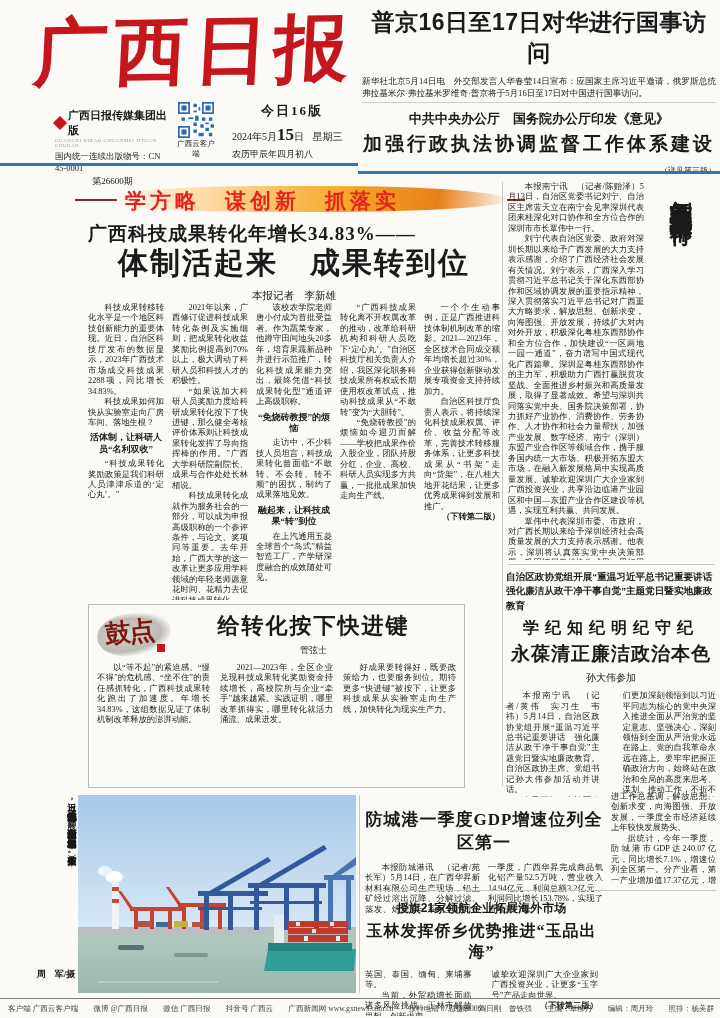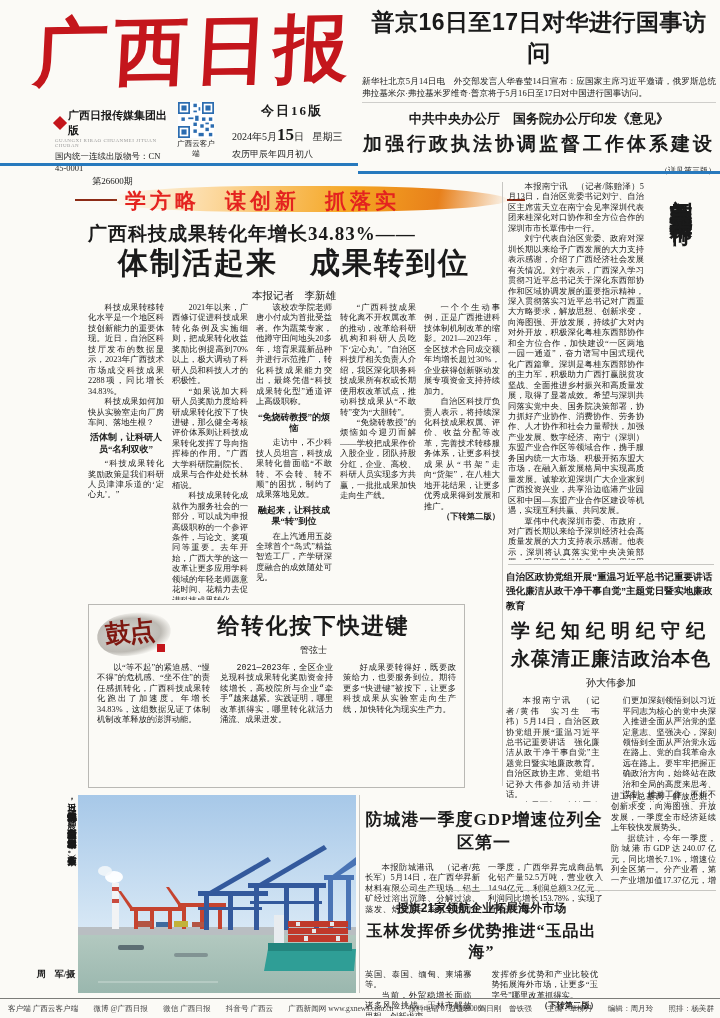--- a/index.html
+++ b/index.html
@@ -64,21 +64,21 @@
   .gd-logo .seal { position:absolute; right:6px; bottom:5px; width:8px; height:8px; background:#c4161c; }
   .gd-title { font-size:22px; font-weight:bold; text-align:center; letter-spacing:2px; }
   .gd-byline { font-size:9px; text-align:center; margin-top:3px; }
 
   
   .vert-headline-wrap { display:flex; justify-content:center; }
   .vert-headline { writing-mode:vertical-rl; font-size:22.5px; font-weight:bold; letter-spacing:1.5px; line-height:1.2;
      font-family:"Liberation Sans","DejaVu Sans",sans-serif; }
 
   .zx-kicker { font-size:9.6px; font-weight:bold; text-align:left; line-height:1.5; }
-  .zx-headline1 { font-size:19px; font-weight:bold; text-align:center; letter-spacing:6px; margin-top:5px; }
+  .zx-headline1 { font-size:16px; font-weight:bold; text-align:center; letter-spacing:6px; margin-top:5px; }
   .zx-headline2 { font-size:19px; font-weight:bold; text-align:center; letter-spacing:1px; margin-top:2px; }
   .zx-byline { font-size:10px; text-align:center; margin-top:4px; }
 
   
   .fcg-headline { font-size:17px; font-weight:bold; text-align:center; letter-spacing:1px; }
   .yl-kicker { font-size:12px; font-weight:bold; text-align:center; font-family:"Liberation Sans","DejaVu Sans",sans-serif; }
   .yl-headline { font-size:16px; font-weight:bold; text-align:center; letter-spacing:1px; margin-top:4px; }
 
   
   .photo-caption { writing-mode:vertical-rl; font-size:9px; font-weight:bold; line-height:13px; text-align:justify; }
@@ -214,21 +214,21 @@
       </div>
       <div style="flex:1;">
         <div class="gd-title">给转化按下快进键</div>
         <div class="gd-byline">管弦士</div>
       </div>
     </div>
     <div class="colset" style="margin-top:6px;gap:10px;">
       <div class="txtcol" style="width:114px;height:108px;">
           <div class="para">以“等不起”的紧迫感、“慢不得”的危机感、“坐不住”的责任感抓转化，广西科技成果转化跑出了加速度。年增长34.83%，这组数据见证了体制机制改革释放的澎湃动能。</div>
         </div>
-      <div class="txtcol" style="width:114px;height:108px;font-family:Liberation Mono, monospace;">
+      <div class="txtcol" style="width:114px;height:108px;">
           <div class="para">2021—2023年，全区企业兑现科技成果转化奖励资金持续增长，高校院所与企业“牵手”越来越紧。实践证明，哪里改革抓得实，哪里转化就活力涌流、成果迸发。</div>
         </div>
       <div class="txtcol" style="width:114px;height:108px;">
           <div class="para">好成果要转得好，既要政策给力，也要服务到位。期待更多“快进键”被按下，让更多科技成果从实验室走向生产线，加快转化为现实生产力。</div>
         </div>
     </div>
   </div>
 
   <div class="rule-v" style="left:502px;top:182px;height:604px;"></div>
 
@@ -382,21 +382,21 @@
     <div style="display:flex;gap:8px;">
       <div style="width:233px;">
         <div class="yl-kicker" style="margin-top:6px;">授旗21家领航企业拓展海外市场</div>
         <div class="yl-headline">玉林发挥侨乡优势推进“玉品出海”</div>
         <div class="colset" style="gap:20px;margin-top:7px;">
           <div class="txtcol" style="width:112px;height:46px;">
               <div class="para-n">英国、泰国、缅甸、柬埔寨等。</div>
               <div class="para">当前，外贸稳增长面临诸多风险挑战，玉林市解放思想、创新求变，</div>
             </div>
           <div class="txtcol" style="width:112px;height:46px;">
-              <div class="para-n">发挥侨乡优势和产业比较优势拓展海外市场，让更多“玉字号”哪里改革抓得实。</div>
+              <div class="para-n">诚挚欢迎深圳广大企业家到广西投资兴业，让更多“玉字号”产品走向世界。</div>
               <div class="jump">（下转第二版）</div>
             </div>
         </div>
       </div>
     </div>
   </div>
 
   <div class="rule-h" style="left:0;top:998px;width:720px;background:#7c7c79;"></div>
   <div class="abs footer-txt" style="left:8px;top:1004px;">客户端 广西云客户端　　微博 @广西日报　　微信 广西日报　　抖音号 广西云　　广西新闻网 www.gxnews.com.cn　　报料电话 0771-5690066</div>
   <div class="abs footer-txt" style="right:6px;top:1004px;">总值班：刘日刚　曾铁强　　主编：覃柳丹　　编辑：周月玲　　照排：杨美群</div>

